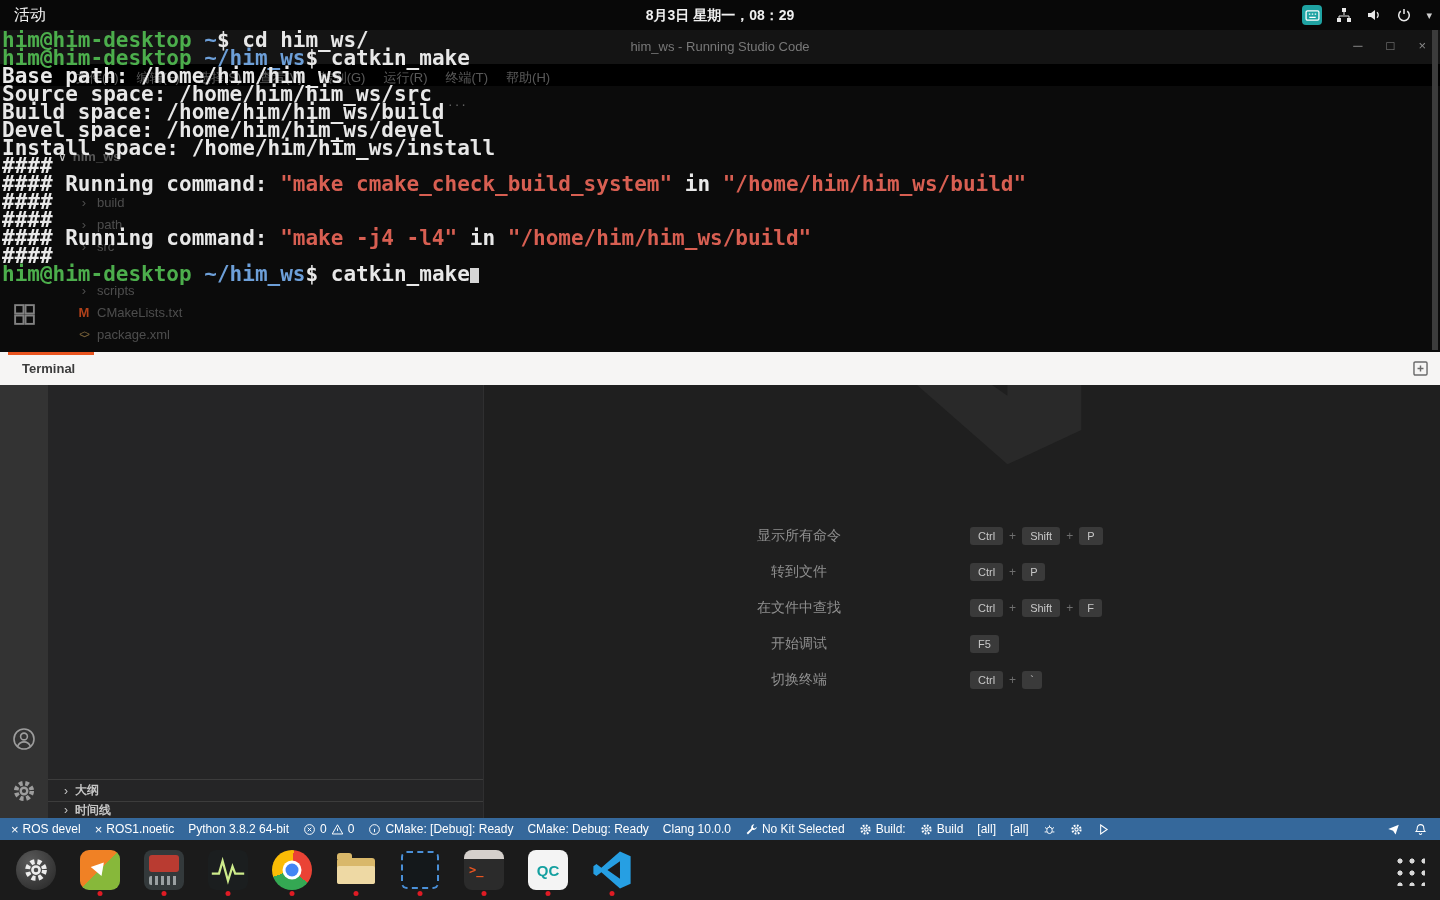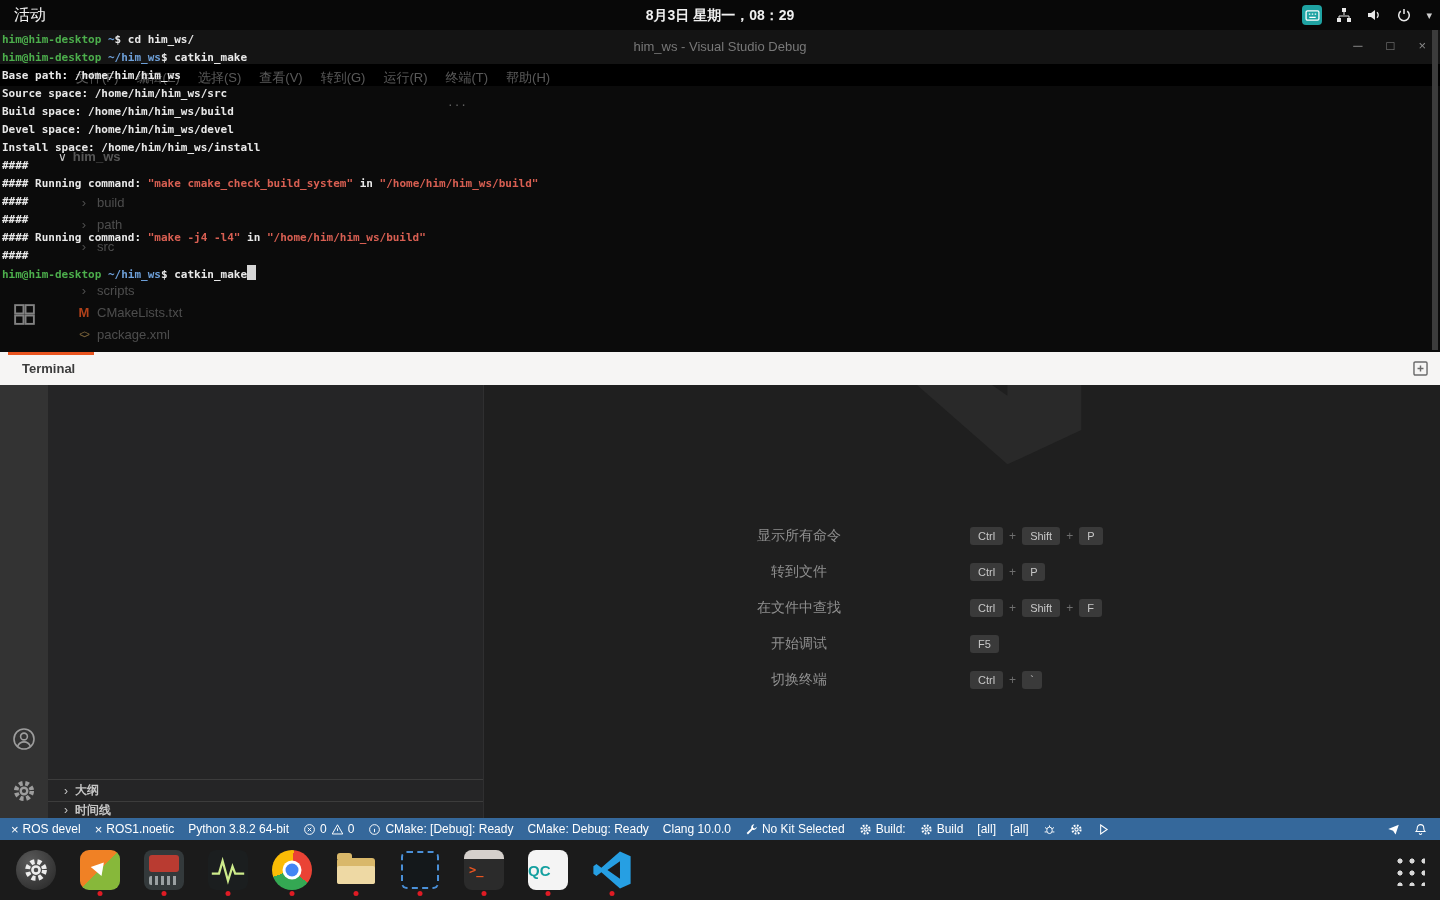--- a/index.html
+++ b/index.html
@@ -30,21 +30,21 @@
   .tree-item{position:absolute;left:78px;color:rgba(185,185,185,.38);font-size:13px;z-index:1;display:flex;gap:7px;align-items:center;height:18px}
   .ti-1{top:163px}.ti-2{top:185px}.ti-3{top:207px}.ti-4{top:251px}.ti-5{top:273px}.ti-6{top:295px}
   .ti-icon{width:12px;text-align:center}
   .tt-cmake .ti-icon{color:rgba(233,84,32,.75);font-weight:bold}
   .tt-xml .ti-icon{color:rgba(200,160,90,.6);font-size:10px;letter-spacing:-1px}
   .f-activity{position:absolute;left:12px;top:272px;width:25px;height:25px;color:rgba(230,230,230,.55);z-index:1}
   .term-scrollbar{position:absolute;right:2px;top:0;width:6px;height:320px;background:#3c3c3c;z-index:4}
 
   #term-lines{position:absolute;top:1px;left:2px;z-index:3;
     font-family:"DejaVu Sans Mono","Liberation Mono",monospace;
-    font-size:11px;line-height:18px;font-weight:bold;white-space:pre}
+    font-size:21px;line-height:18px;font-weight:bold;white-space:pre}
   .seg-user{color:#4cae4c}
   .seg-path{color:#6d9fd8}
   .seg-text{color:#e8e8e8}
   .seg-quote{color:#d85f52}
   .seg-cursor{display:inline-block;width:9px;height:15px;background:#d6d6d6;vertical-align:-2px}
 
   
   .tabbar{position:absolute;top:352px;left:0;width:1440px;height:33px;background:#f6f5f4}
   .tab-indicator{position:absolute;top:0;left:8px;width:86px;height:3px;background:#e9541f}
   .tab-label{position:absolute;left:22px;top:0;height:33px;line-height:33px;font-size:13px;color:#3c3c3c;font-weight:bold}
@@ -98,21 +98,21 @@
   .ic-chrome::before{content:"";position:absolute;left:50%;top:50%;transform:translate(-50%,-50%);width:19px;height:19px;border-radius:50%;background:#fff}
   .ic-chrome::after{content:"";position:absolute;left:50%;top:50%;transform:translate(-50%,-50%);width:13px;height:13px;border-radius:50%;background:#4285f4}
   .ic-files{width:40px;height:40px;position:relative}
   .ic-files .back{position:absolute;left:1px;top:8px;width:38px;height:26px;background:#d9b86a;border-radius:3px}
   .ic-files .back::before{content:"";position:absolute;top:-5px;left:0;width:15px;height:6px;background:#d9b86a;border-radius:3px 3px 0 0}
   .ic-files .front{position:absolute;left:1px;bottom:6px;width:38px;height:18px;background:#eed9a4;border-radius:2px}
   .ic-select{width:38px;height:38px;border-radius:6px;background:#14181b;border:2px dashed #4a90d9}
   .ic-term{width:40px;height:40px;border-radius:8px;background:#2b2b2b;position:relative;overflow:hidden}
   .ic-term .bar{position:absolute;top:0;left:0;right:0;height:9px;background:#d5d0cc}
   .ic-term .pr{position:absolute;left:5px;top:13px;color:#e95420;font-family:"DejaVu Sans Mono",monospace;font-size:12px;font-weight:bold}
-  .ic-qgc{width:40px;height:40px;border-radius:8px;background:#f4f4f4;display:flex;align-items:center;justify-content:flex-start}
+  .ic-qgc{width:40px;height:40px;border-radius:8px;background:#f4f4f4;display:flex;align-items:center;justify-content:center}
   .ic-qgc span{color:#14a0a0;font-weight:bold;font-size:15px}
   .ic-vscode{width:40px;height:40px;display:flex;align-items:center;justify-content:center}
   .ic-vscode svg{width:38px;height:38px;fill:#269fe3}
   .show-apps{position:absolute;right:12px;top:851px;width:38px;height:38px;display:flex;align-items:center;justify-content:center}
   .show-apps .grid{width:32px;height:32px;
     background-image:radial-gradient(circle,#d8d8d8 2.2px,transparent 2.9px);
     background-size:12px 12px;background-position:1px 1px}
 </style>
 </head>
 <body>
@@ -152,21 +152,21 @@
             <path d="M4.7 4.2a5.3 5.3 0 1 0 6.6 0"></path>
           </svg>
       </span>
       <span class="tb-chev">▾</span>
     </div>
   </div>
 
   <div class="term">
     <div class="strip-title"></div>
     <div class="strip-menu"></div>
-    <div class="f-title">him_ws - Visual Studio Debug</div>
+    <div class="f-title">him_ws - Running Studio Code</div>
     <div class="f-controls">
       <span>─</span>
       <span>□</span>
       <span>×</span>
     </div>
     <div class="f-menu"><span>文件(F)</span><span>编辑(E)</span><span>选择(S)</span><span>查看(V)</span><span>转到(G)</span><span>运行(R)</span><span>终端(T)</span><span>帮助(H)</span></div>
     <div class="f-more">···</div>
     <div class="tree-root">
       <span class="side-chev">∨</span>
       <span>him_ws</span>

